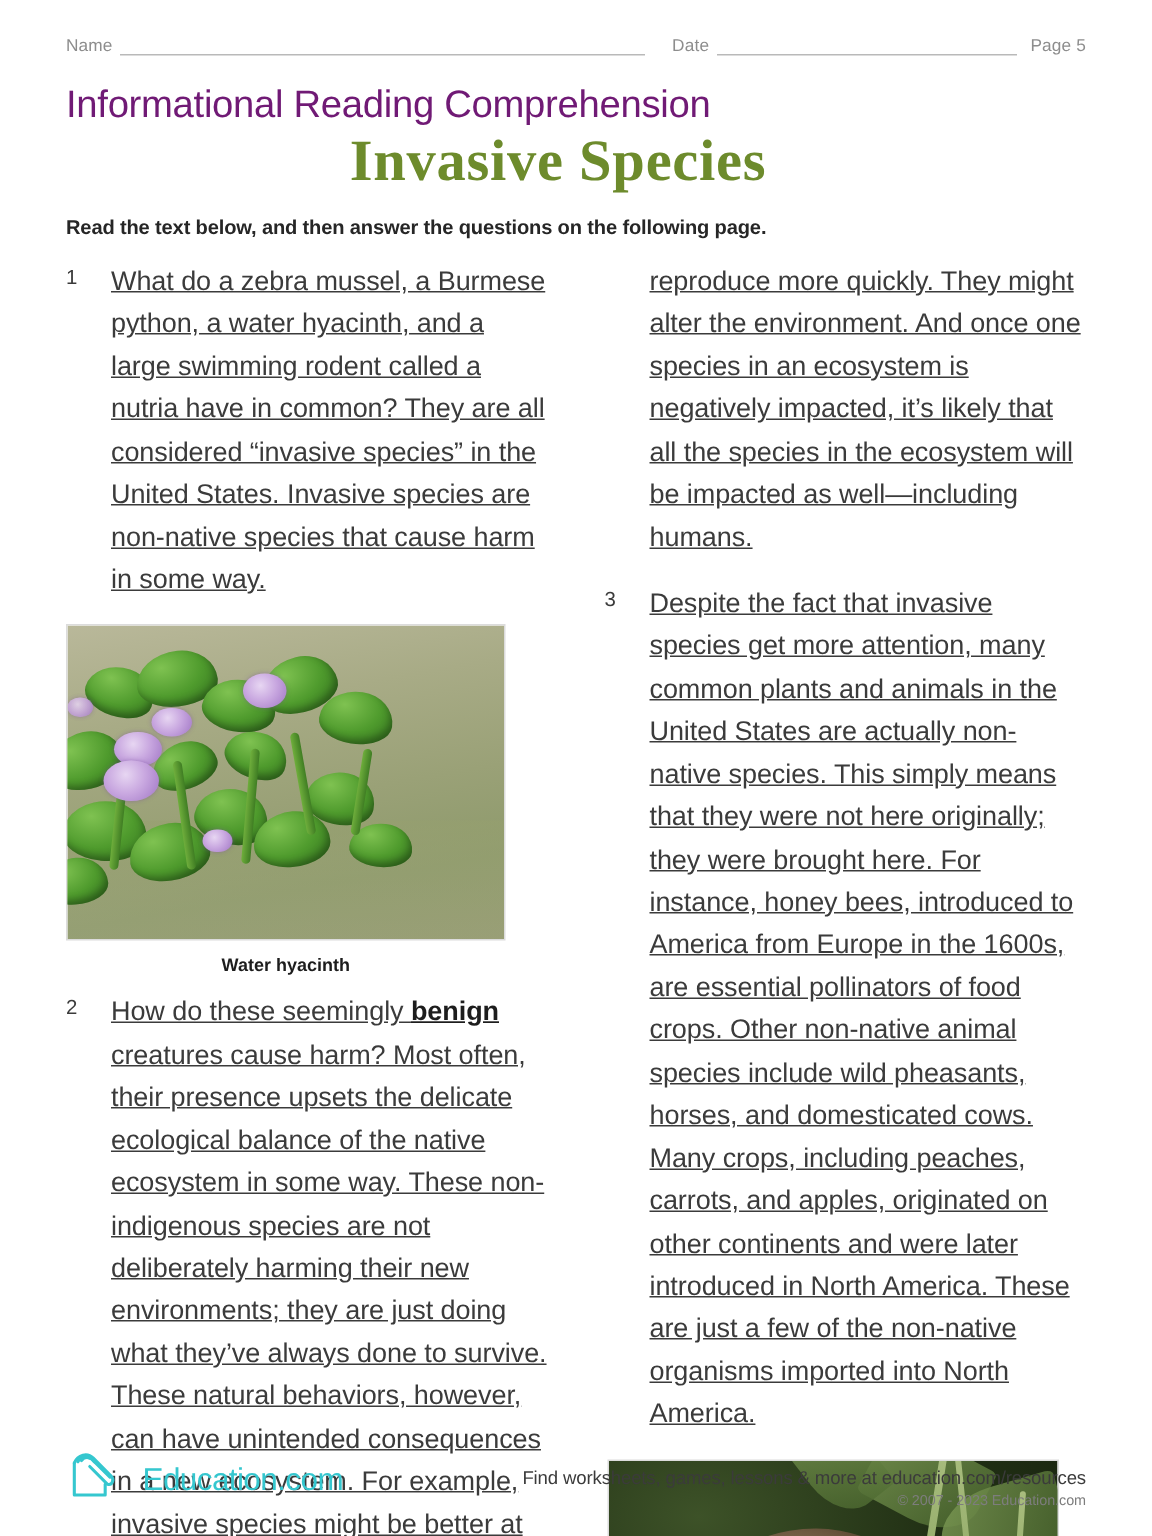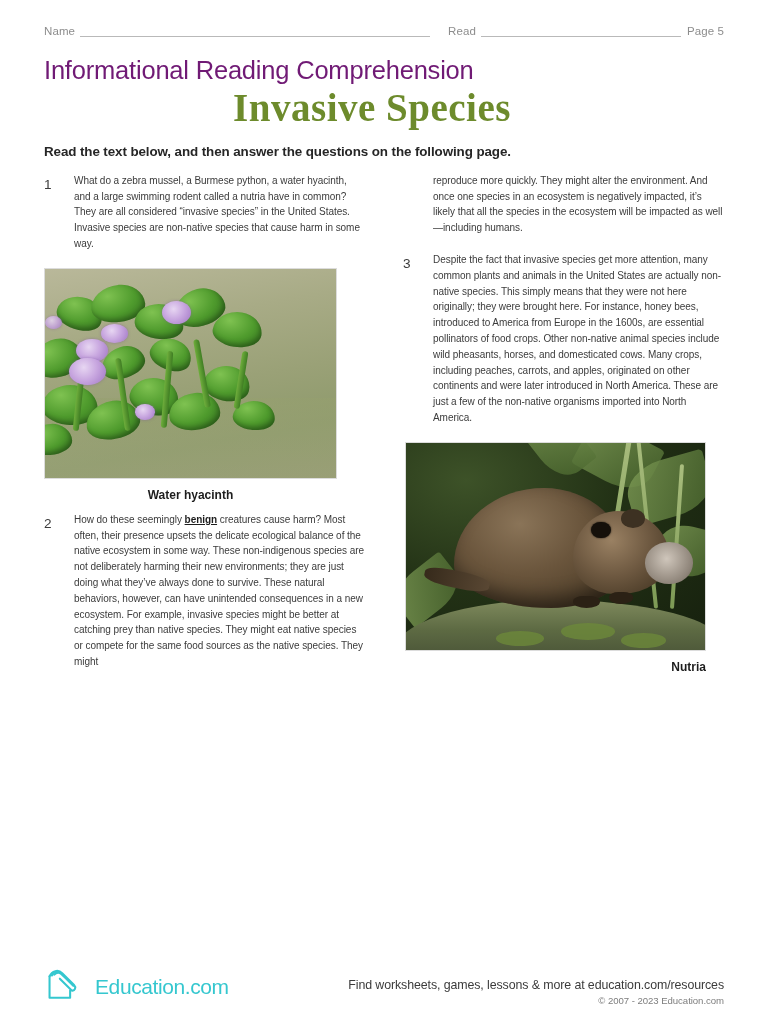--- a/index.html
+++ b/index.html
@@ -86,24 +86,25 @@
   .para-num {
     width: 30px;
     flex: 0 0 30px;
     font-size: 13.6px;
     color: #3b3b3b;
     line-height: 1.58;
     padding-top: 1px;
   }
   .para-body {
     flex: 1;
-    font-size: 10px;
+    font-size: 18px;
     line-height: 1.58;
     color: #3b3b3b;
     letter-spacing: -0.05px;
+    text-decoration: underline;
   }
   .term { font-weight: bold; text-decoration: underline; color: #1d1d1d; }
 
   
   .figure { margin: 2px 0 10px 0; }
   .photo {
     width: 293px;
     height: 211px;
     position: relative;
     overflow: hidden;
@@ -248,21 +249,21 @@
 </style>
 </head>
 <body>
 
 <div class="page">
 
   <div class="meta-row">
     <span class="meta-label">Name</span>
     <span class="meta-rule name-rule"></span>
     <span class="meta-gap"></span>
-    <span class="meta-label">Read</span>
+    <span class="meta-label">Date</span>
     <span class="meta-rule date-rule"></span>
     <span class="page-num">Page 5</span>
   </div>
 
   <div class="subtitle">Informational Reading Comprehension</div>
   <h1 class="title">Invasive Species</h1>
   <div class="instructions">Read the text below, and then answer the questions on the following page.</div>
 
   <div class="columns">
 

